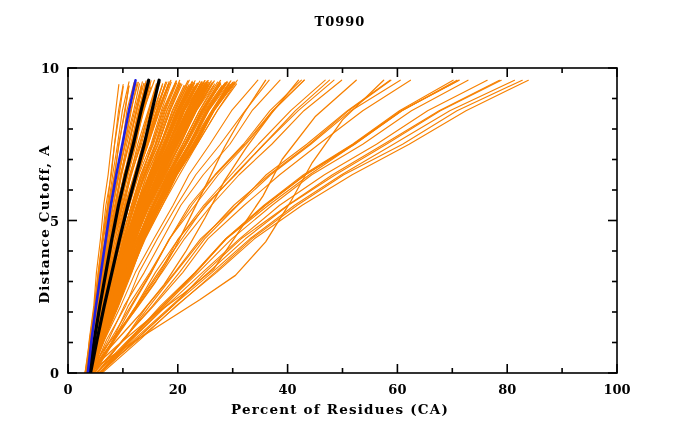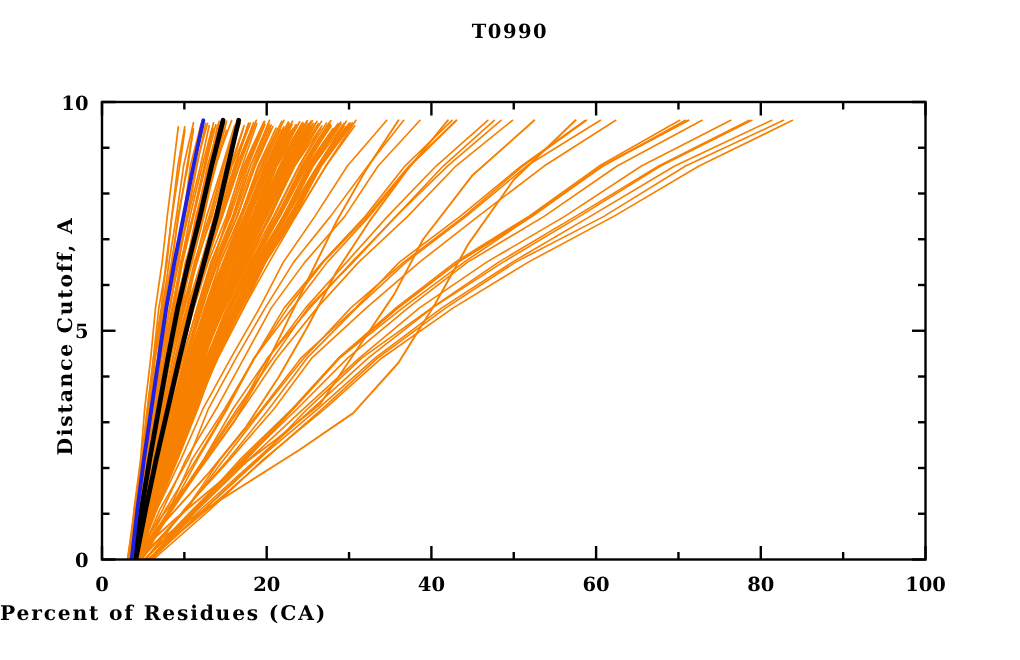--- a/index.html
+++ b/index.html
@@ -31,21 +31,21 @@
     font-weight: bold;
     font-size: 13px;
     letter-spacing: 1px;
     color: #000000;
   }
   .xlabel {
     position: absolute;
     left: 0;
     top: 401px;
     width: 680px;
-    text-align: left;
+    text-align: center;
     font-family: "DejaVu Serif", serif;
     font-weight: bold;
     font-size: 13.5px;
     letter-spacing: 1.2px;
     color: #000000;
   }
   .ylabel {
     position: absolute;
     left: -86px;
     top: 216px;

